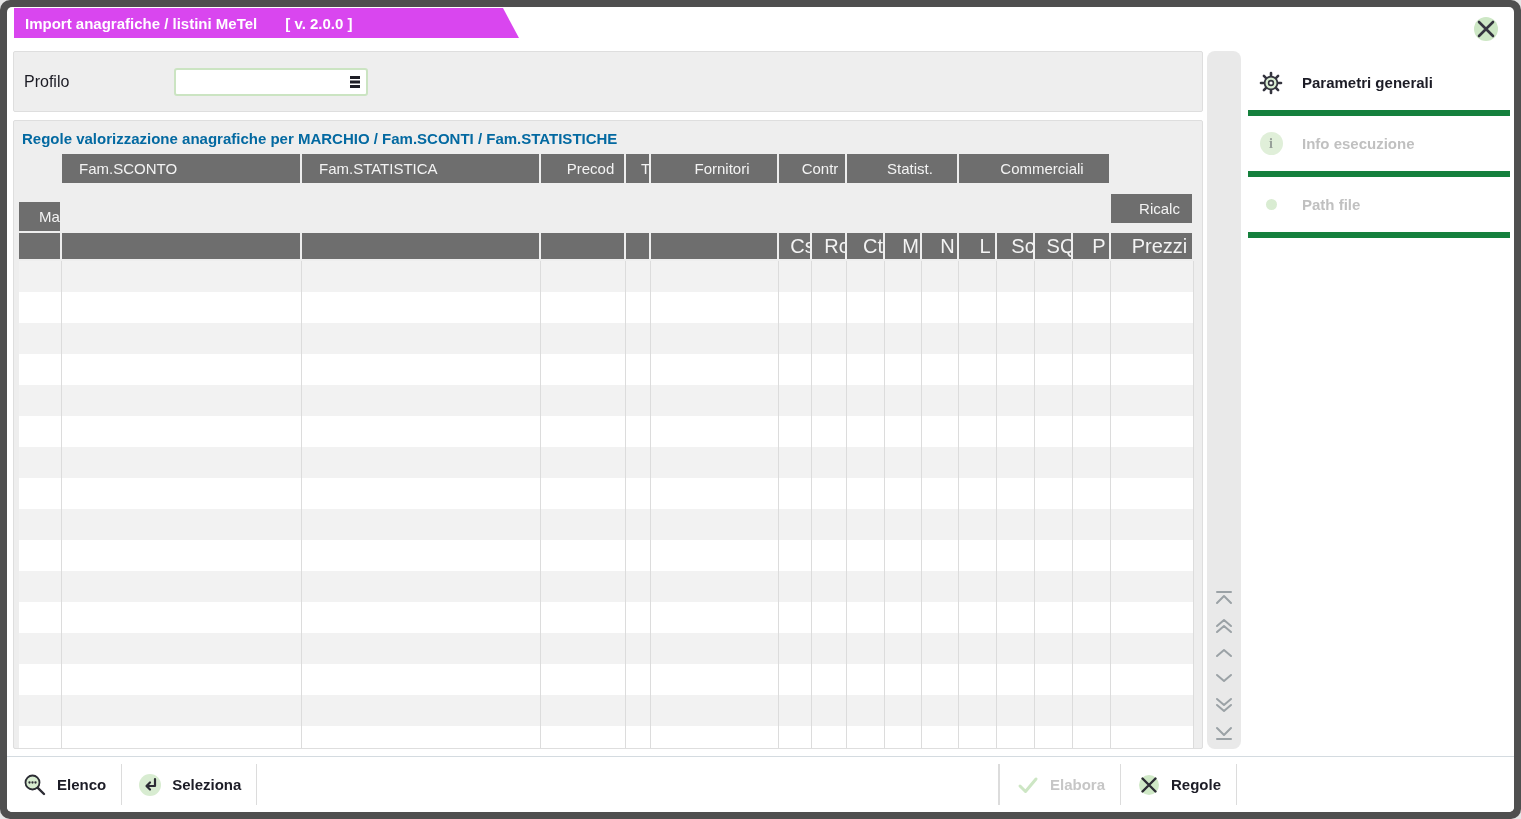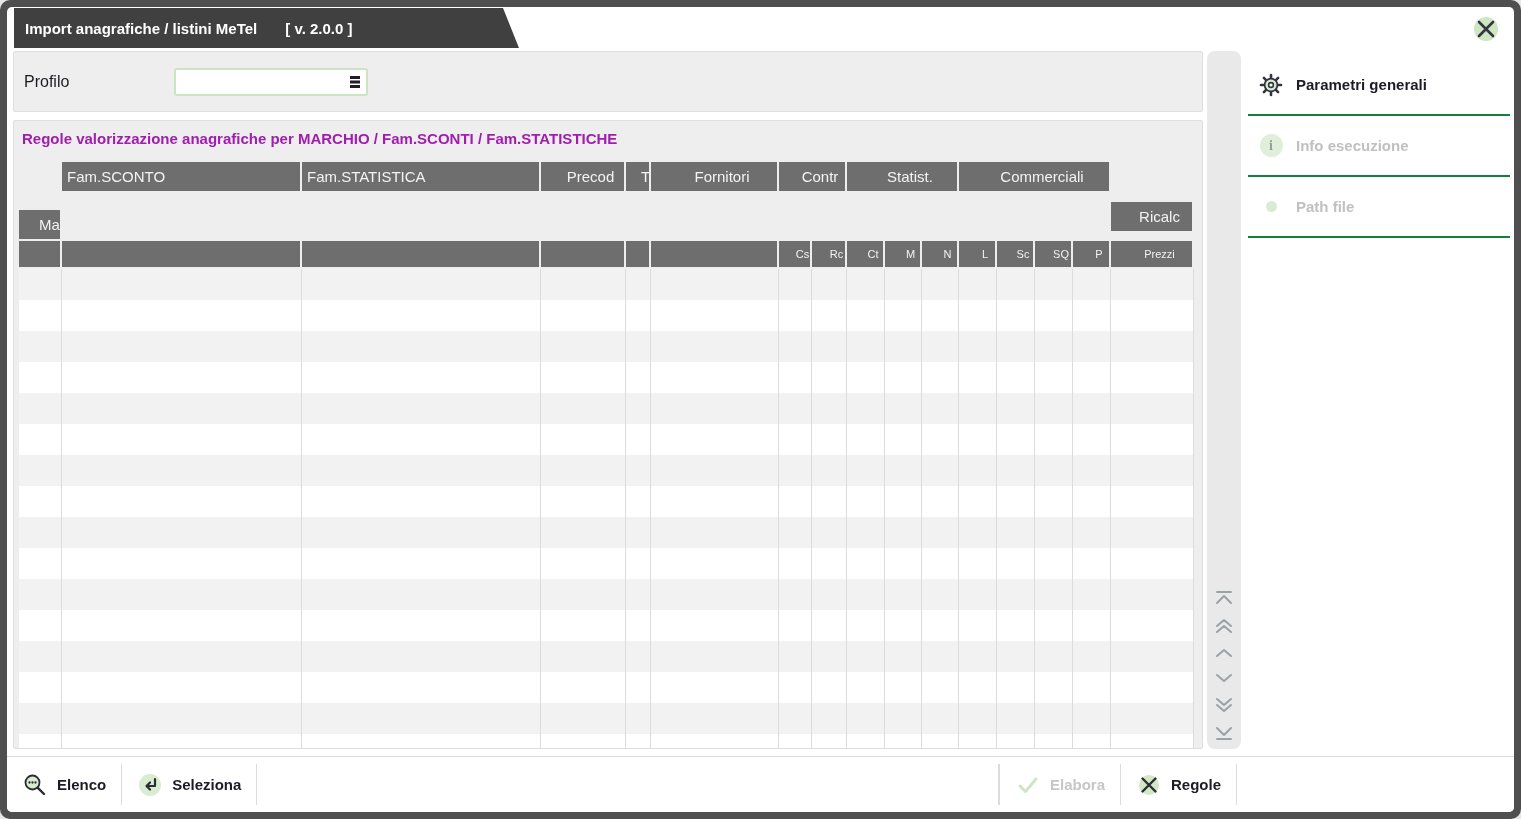--- a/index.html
+++ b/index.html
@@ -1,55 +1,55 @@
 <!DOCTYPE html>
 <html><head>
 <meta charset="utf-8">
 <style>
   html,body{margin:0;padding:0;background:#e6e6e6;font-family:"Liberation Sans","DejaVu Sans",sans-serif;}
   .frame{position:relative;width:1521px;height:819px;background:#4f4f4f;border-radius:10px;overflow:hidden;}
   .win{position:absolute;left:7px;top:7px;right:7px;bottom:7px;background:#ffffff;border-radius:5px;overflow:hidden;}
 
   
-  .tab{position:absolute;left:7px;top:1px;height:40px;width:505px;background:#404040;color:#ffffff;
+  .tab{position:absolute;left:7px;top:1px;height:30px;width:505px;background:#d946ef;color:#ffffff;
        font-size:15px;font-weight:bold;display:flex;align-items:center;padding-left:11px;box-sizing:border-box;
        clip-path:polygon(0 0,calc(100% - 16px) 0,100% 100%,0 100%);}
   .tab .ver{margin-left:28px;}
   .close-btn{position:absolute;right:11px;top:5px;width:34px;height:34px;display:flex;align-items:center;justify-content:center;cursor:pointer;}
 
   
   .panel{position:absolute;background:#eeeeee;border:1px solid #dedede;border-radius:2px;box-sizing:border-box;}
   .profile-panel{left:6px;top:44px;width:1190px;height:61px;}
   .profile-label{position:absolute;left:10px;top:0;height:100%;display:flex;align-items:center;font-size:16px;color:#1b1b24;}
   .field{position:absolute;left:160px;top:16px;width:194px;height:28px;background:#ffffff;border:2px solid #cbe4c2;border-radius:3px;box-sizing:border-box;}
   .field input{position:absolute;left:4px;top:0;width:160px;height:100%;border:none;outline:none;background:transparent;font-size:14px;font-family:inherit;}
   .field .menu-ico{position:absolute;right:5px;top:5px;cursor:pointer;}
 
   .table-panel{left:6px;top:113px;width:1190px;height:629px;overflow:hidden;}
-  .caption{padding:9px 0 15px 8px;font-size:15px;font-weight:bold;color:#a21caf;}
+  .caption{padding:9px 0 7px 8px;font-size:15px;font-weight:bold;color:#0369a1;}
   .grid-wrap{margin-left:5px;width:1175px;}
   .cols16{display:grid;grid-template-columns:43px 240px 239px 85px 25px 128px 33px 35px 38px 37px 37px 38px 38px 38px 38px 83px;}
   .hcell{background:#6e6e6e;color:#f3f3f3;font-size:15px;height:31px;display:flex;align-items:center;justify-content:center;
          border-right:2px solid #eeeeee;border-bottom:2px solid #eeeeee;box-sizing:border-box;white-space:nowrap;overflow:hidden;padding-left:16px;}
-  .hcell.left{justify-content:flex-start;padding-left:5px;}
+  .hcell.left{justify-content:flex-start;padding-left:17px;}
   .hcell.m{padding-left:20px;justify-content:flex-start;margin-top:48px;}
-  .hcell.sub{height:28px;font-size:11px;}
+  .hcell.sub{height:28px;font-size:20px;}
   .brow{height:31px;}
   .brow.even{background:#f2f2f2;}
   .brow.odd{background:#ffffff;}
   .bcell{border-right:1px solid #dcdcdc;box-sizing:border-box;height:100%;}
 
   
   .scroll-strip{position:absolute;left:1200px;top:44px;width:34px;height:698px;background:#e9e9e9;border-radius:8px;}
   .scroll-icons{position:absolute;left:0;right:0;bottom:8px;display:flex;flex-direction:column;align-items:center;gap:13px;}
   .scroll-icons svg{display:block;cursor:pointer;}
 
   
   .sidebar{position:absolute;left:1241px;top:48px;width:262px;}
-  .side-item{height:61px;display:flex;align-items:center;gap:10px;padding-left:8px;border-bottom:2px solid #15803d;cursor:pointer;box-sizing:border-box;}
+  .side-item{height:61px;display:flex;align-items:center;gap:16px;padding-left:8px;border-bottom:6px solid #15803d;cursor:pointer;box-sizing:border-box;}
   .side-ico{width:30px;display:flex;justify-content:center;align-items:center;}
   .side-label{font-size:15px;font-weight:600;color:#1c1c26;}
   .side-item.disabled .side-label{color:#c0c0c0;}
   .info-circle{width:23px;height:23px;border-radius:50%;background:#e0efd9;color:#97a099;font-size:14px;font-weight:bold;
                display:flex;align-items:center;justify-content:center;font-family:"Liberation Serif","DejaVu Serif",serif;}
   .dot-ico{width:11px;height:11px;border-radius:50%;background:#d9ecd2;}
 
   
   .toolbar{position:absolute;left:0;right:0;bottom:0;height:55px;background:#ffffff;border-top:1px solid #d4dbe0;
            display:flex;align-items:stretch;}

